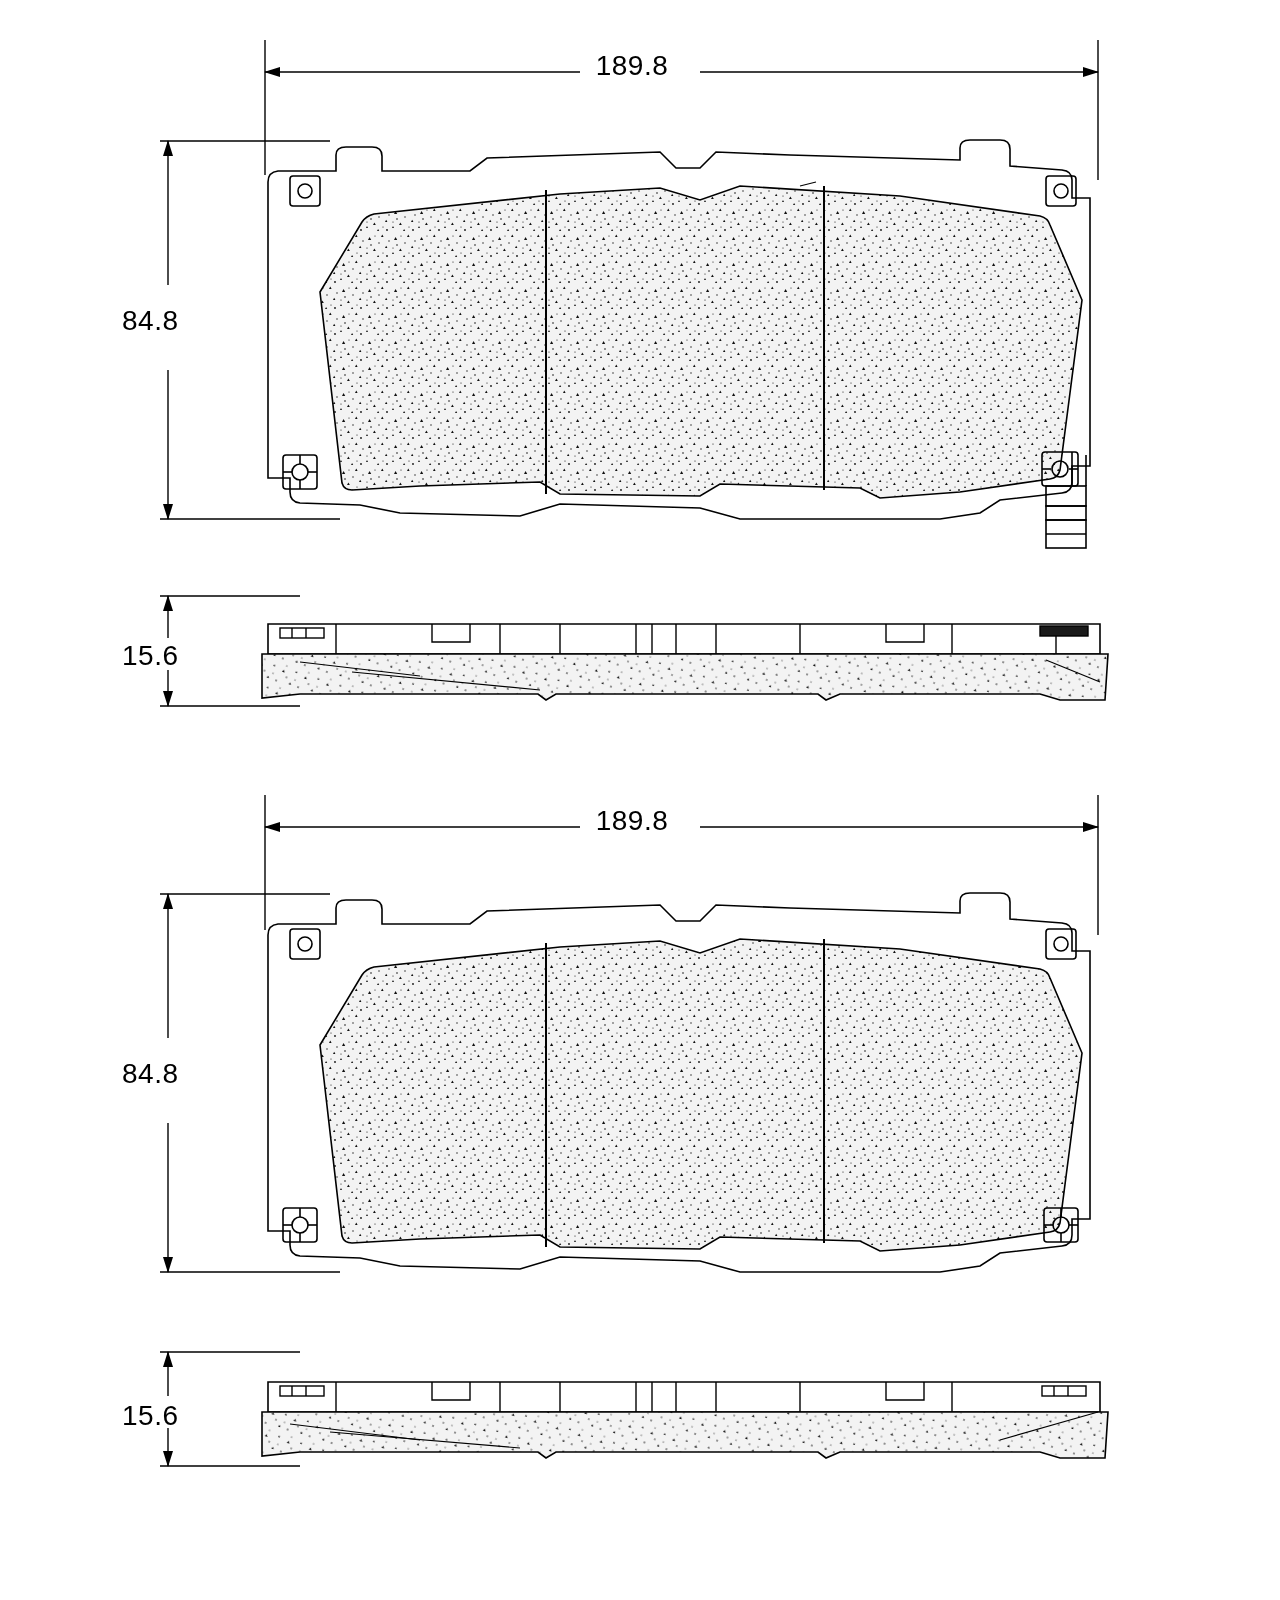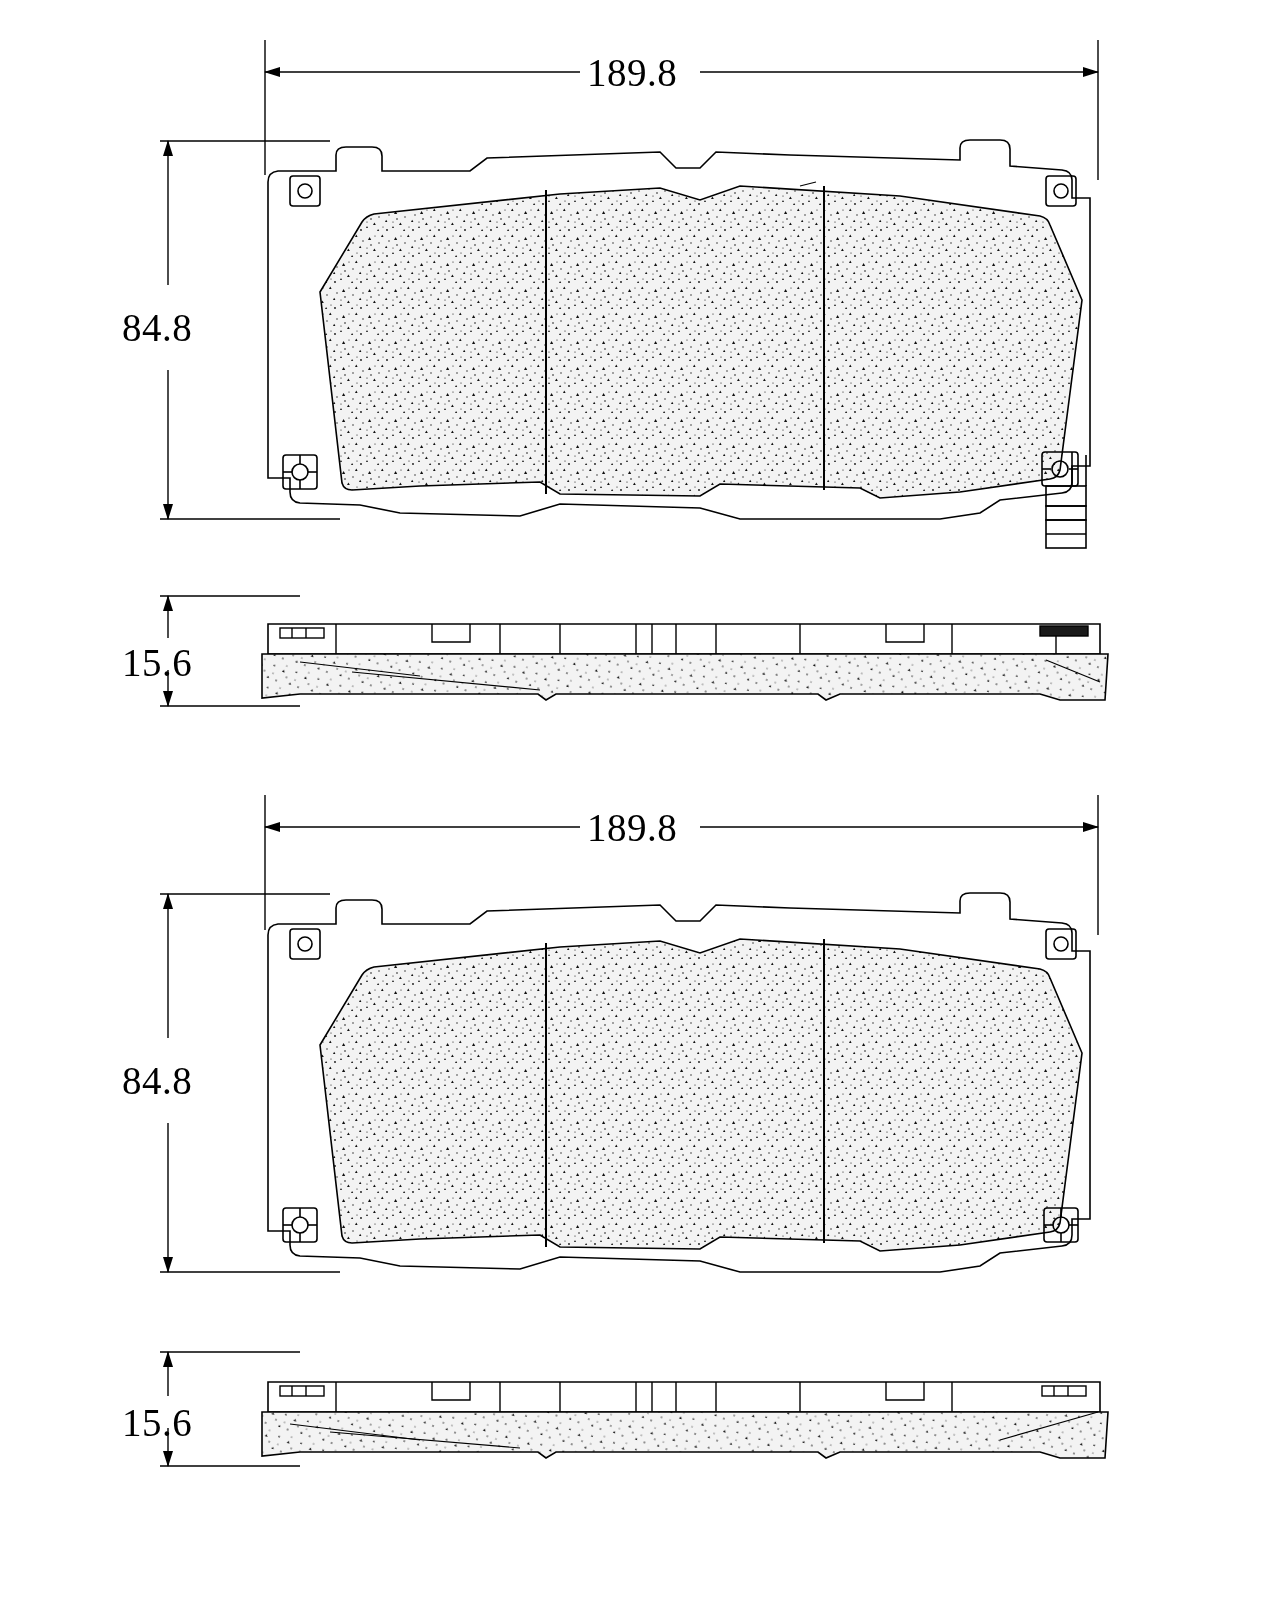--- a/index.html
+++ b/index.html
@@ -15,22 +15,22 @@
     overflow: hidden;
   }
   #sheet {
     position: absolute;
     left: 0; top: 0;
     width: 1280px;
     height: 1600px;
   }
   .dim-label {
     position: absolute;
-    font-family: Liberation Serif, serif;
-    font-size: 39px;
+    font-family: Liberation Sans, sans-serif;
+    font-size: 28px;
     color: #000;
     letter-spacing: 0.5px;
     white-space: nowrap;
   }
   .dim-w-1 { left: 632px; top: 50px; transform: translateX(-50%); }
   .dim-h-1 { left: 122px; top: 305px; }
   .dim-t-1 { left: 122px; top: 640px; }
   .dim-w-2 { left: 632px; top: 805px; transform: translateX(-50%); }
   .dim-h-2 { left: 122px; top: 1058px; }
   .dim-t-2 { left: 122px; top: 1400px; }

